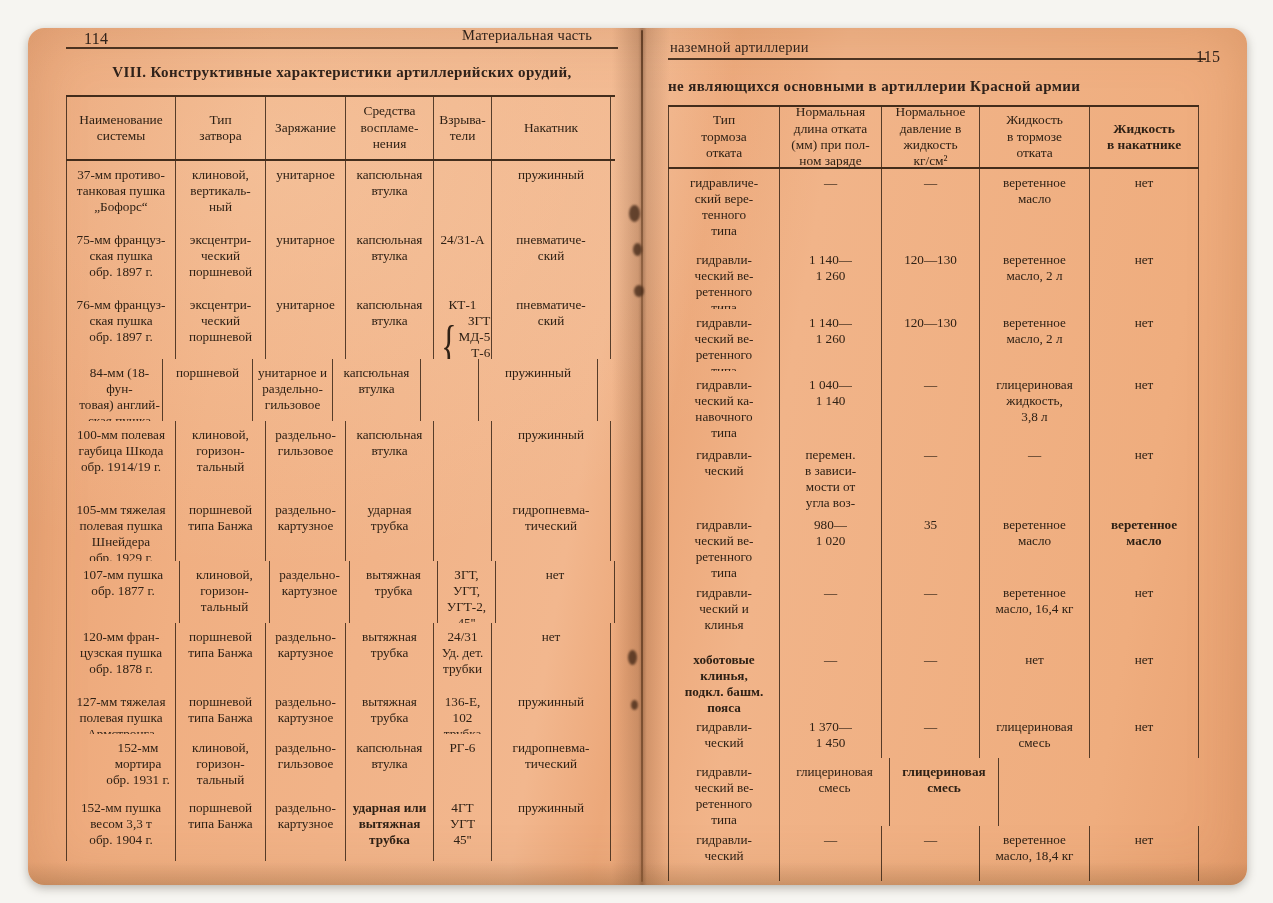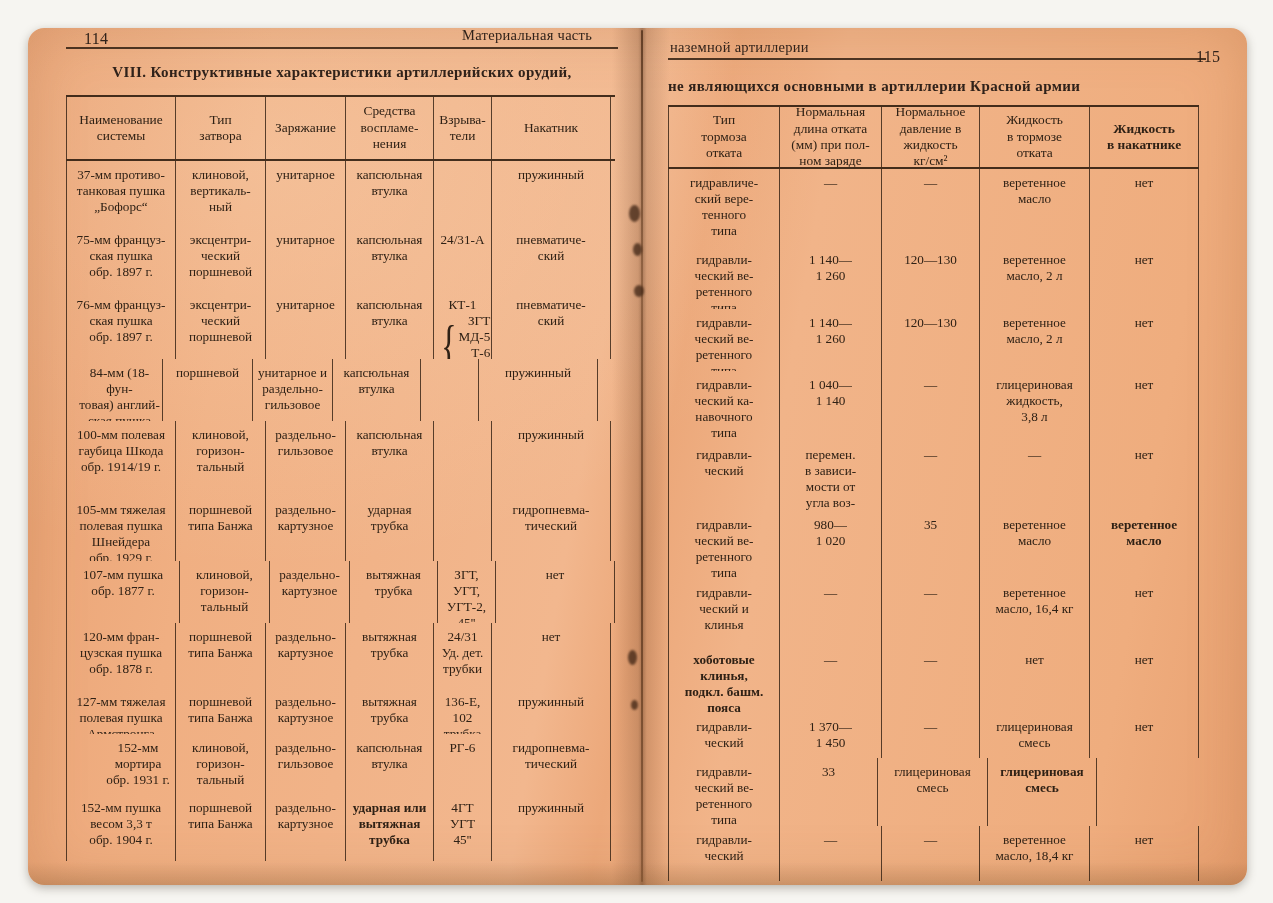--- a/index.html
+++ b/index.html
@@ -378,21 +378,20 @@
         <div class="cell" style="width: 98px;">—</div>
         <div class="cell" style="width: 110px;">глицериновая
 смесь</div>
         <div class="cell" style="width: 109px;">нет</div>
       </div>
       <div class="brow" style="height: 68px;">
         <div class="cell first" style="width: 112px;">гидравли-
 ческий ве-
 ретенного
 типа</div>
-        <div class="cell" style="width: 98px;">33</div>
         <div class="cell" style="width: 110px;">глицериновая
 смесь</div>
         <div class="cell bold" style="width: 109px;">глицериновая
 смесь</div>
       </div>
       <div class="brow" style="height: 55px;">
         <div class="cell first" style="width: 112px;">гидравли-
 ческий</div>
         <div class="cell" style="width: 102px;">—</div>
         <div class="cell" style="width: 98px;">—</div>

